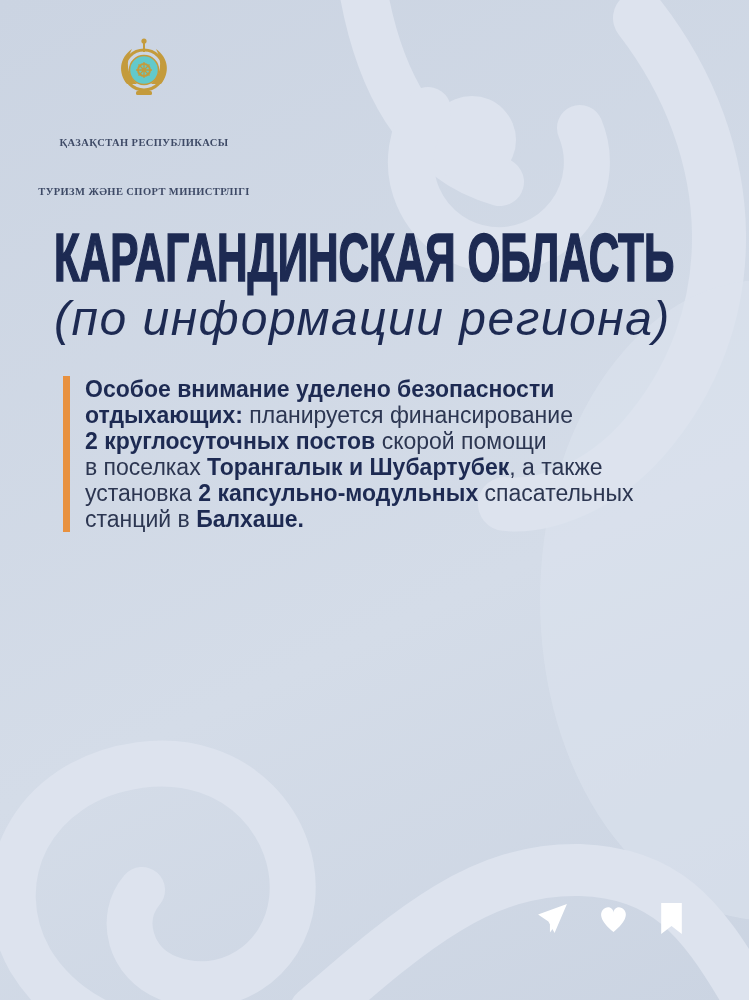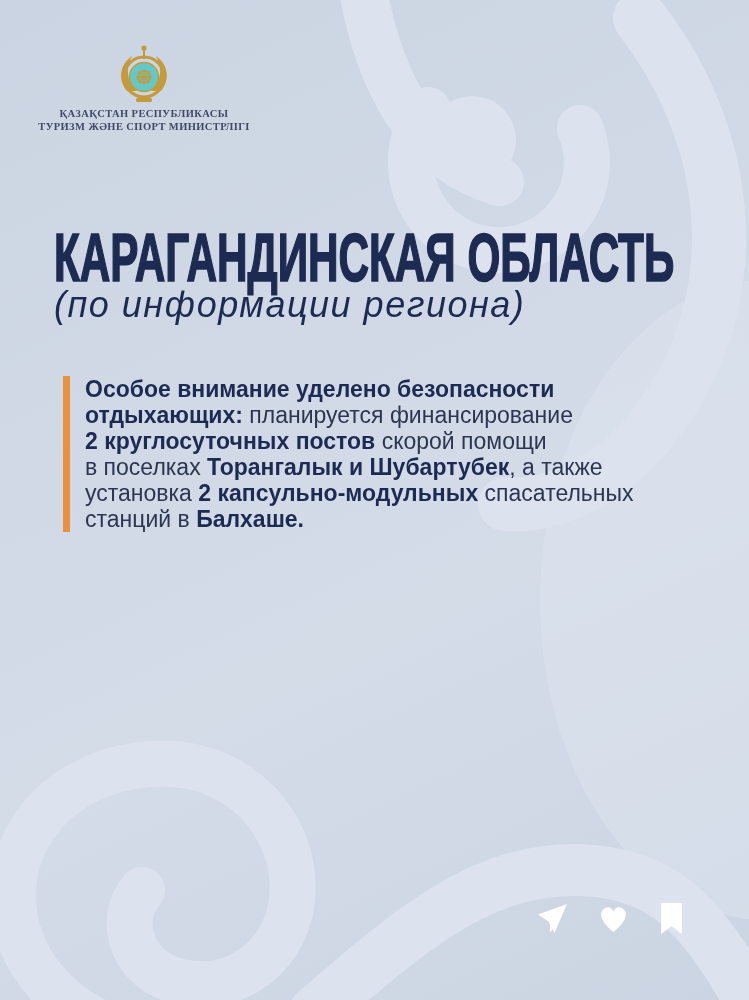--- a/index.html
+++ b/index.html
@@ -5,30 +5,30 @@
   html,body{margin:0;padding:0;}
   body{width:749px;height:1000px;font-family:"Liberation Sans",sans-serif;}
   .canvas{
     position:relative;width:749px;height:1000px;overflow:hidden;
     background:linear-gradient(155deg,var(--bg1) 0%,var(--bg2) 60%,var(--bg1) 100%);
   }
   .swirls{position:absolute;left:0;top:0;pointer-events:none;}
   .sw{stroke:var(--swirl);fill:none;stroke-linecap:round;}
   .swf{fill:var(--swirl);stroke:none;}
 
-  .logo-block{position:absolute;left:36px;top:43px;width:216px;display:flex;flex-direction:column;align-items:center;}
+  .logo-block{position:absolute;left:36px;top:36px;width:216px;display:flex;flex-direction:column;align-items:center;gap:36px;}
   .emblem{width:56px;height:60px;margin-bottom:5px;}
   .org-name{font-family:"Liberation Serif",serif;font-weight:700;font-size:10.5px;
     letter-spacing:.4px;color:var(--org);text-align:center;line-height:12.5px;}
 
   .title{position:absolute;left:54px;top:224px;margin:0;line-height:1;}
   .title-inner{display:inline-block;white-space:nowrap;font-size:64px;font-weight:700;
     color:var(--navy);-webkit-text-stroke:1.6px var(--navy);letter-spacing:0;
     transform:scale(.66,1.06);transform-origin:left top;}
-  .subtitle{position:absolute;left:54px;top:284px;font-size:36px;font-style:italic;
+  .subtitle{position:absolute;left:54px;top:291px;font-size:48px;font-style:italic;
     letter-spacing:1.5px;color:var(--navy);}
 
   .bullets{position:absolute;left:63px;top:376px;display:flex;flex-direction:row;gap:35px;}
   .bullet-item{border-left:7px solid var(--accent);padding-left:15px;
     font-size:23px;line-height:26px;color:var(--body);}
   .bullet-item b{font-weight:700;color:var(--navy);}
 
   .footer-icons{position:absolute;left:536px;top:902px;display:flex;align-items:center;gap:28px;}
   .footer-icons svg{display:block;fill:var(--icon);cursor:pointer;}
 </style>

